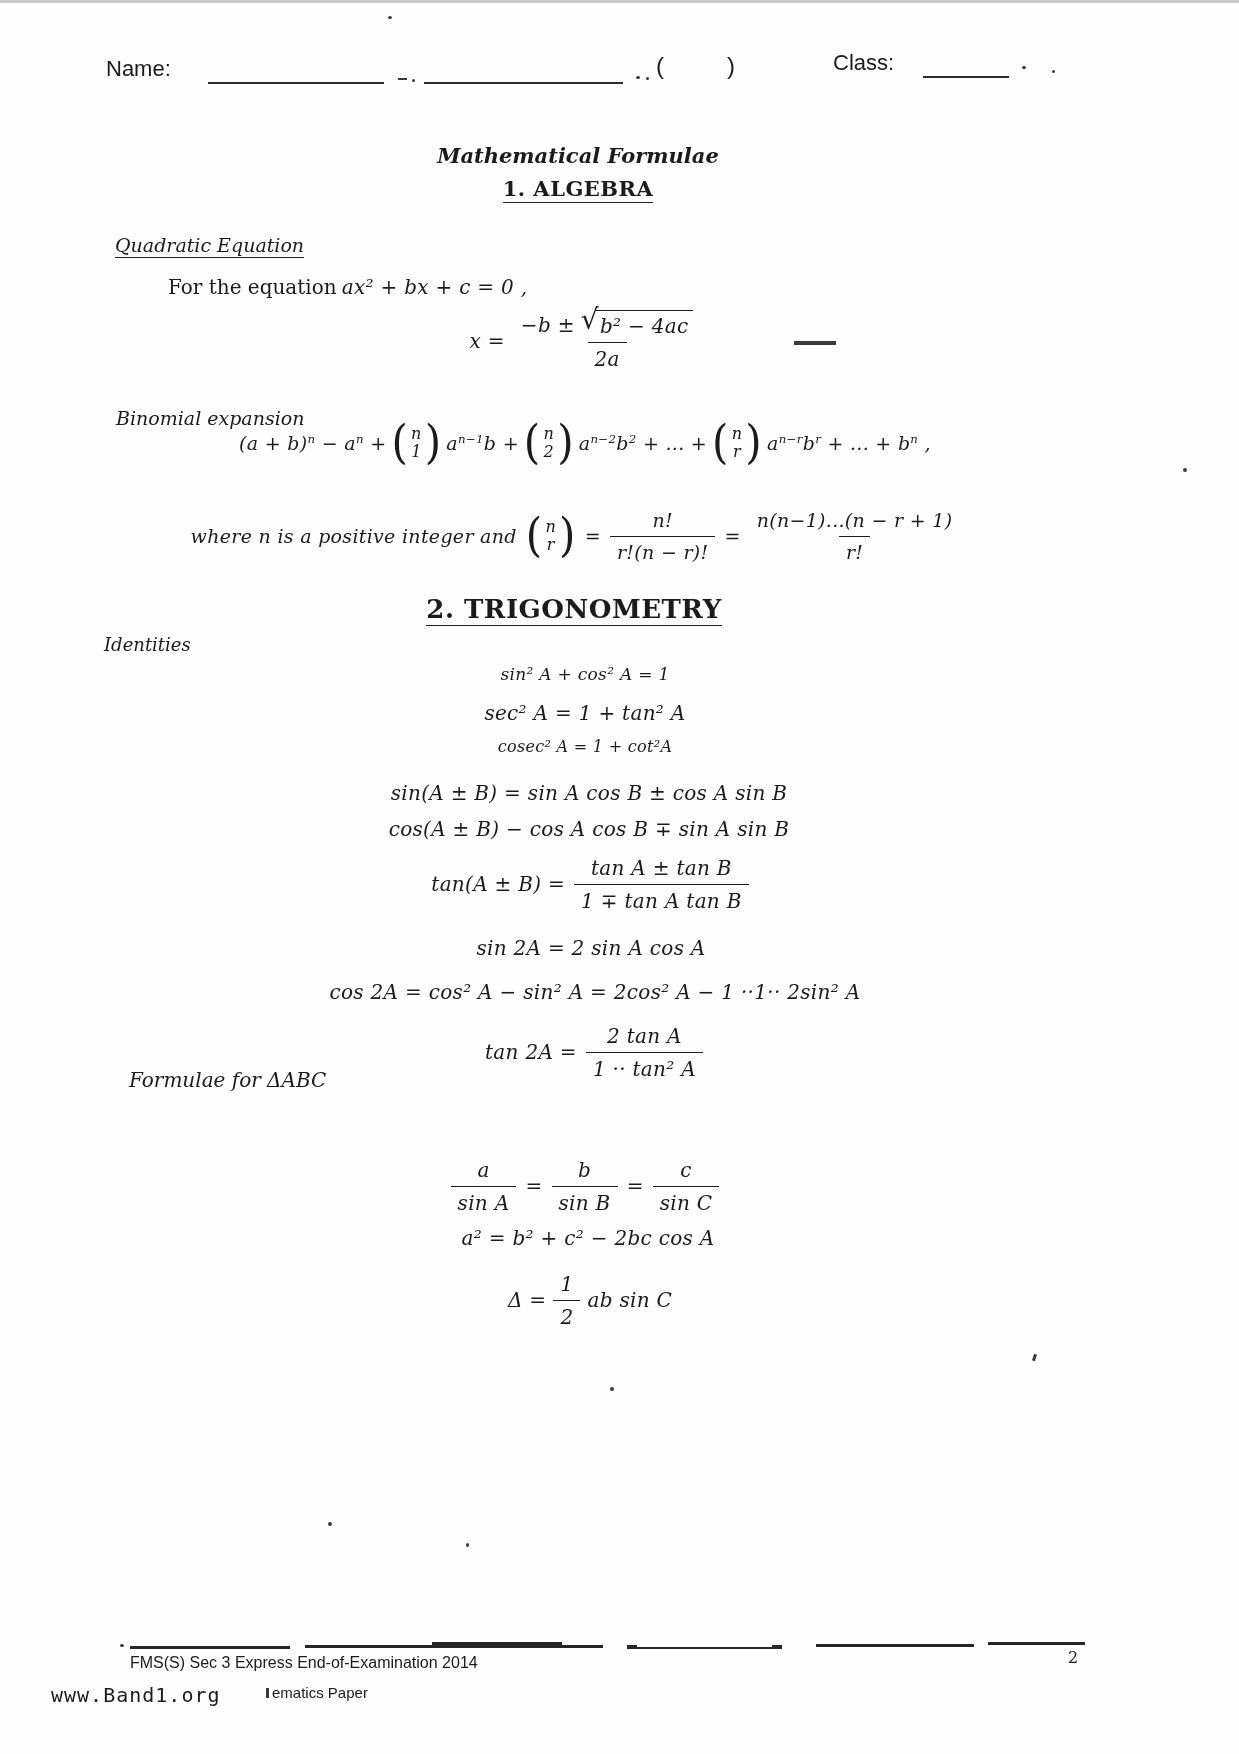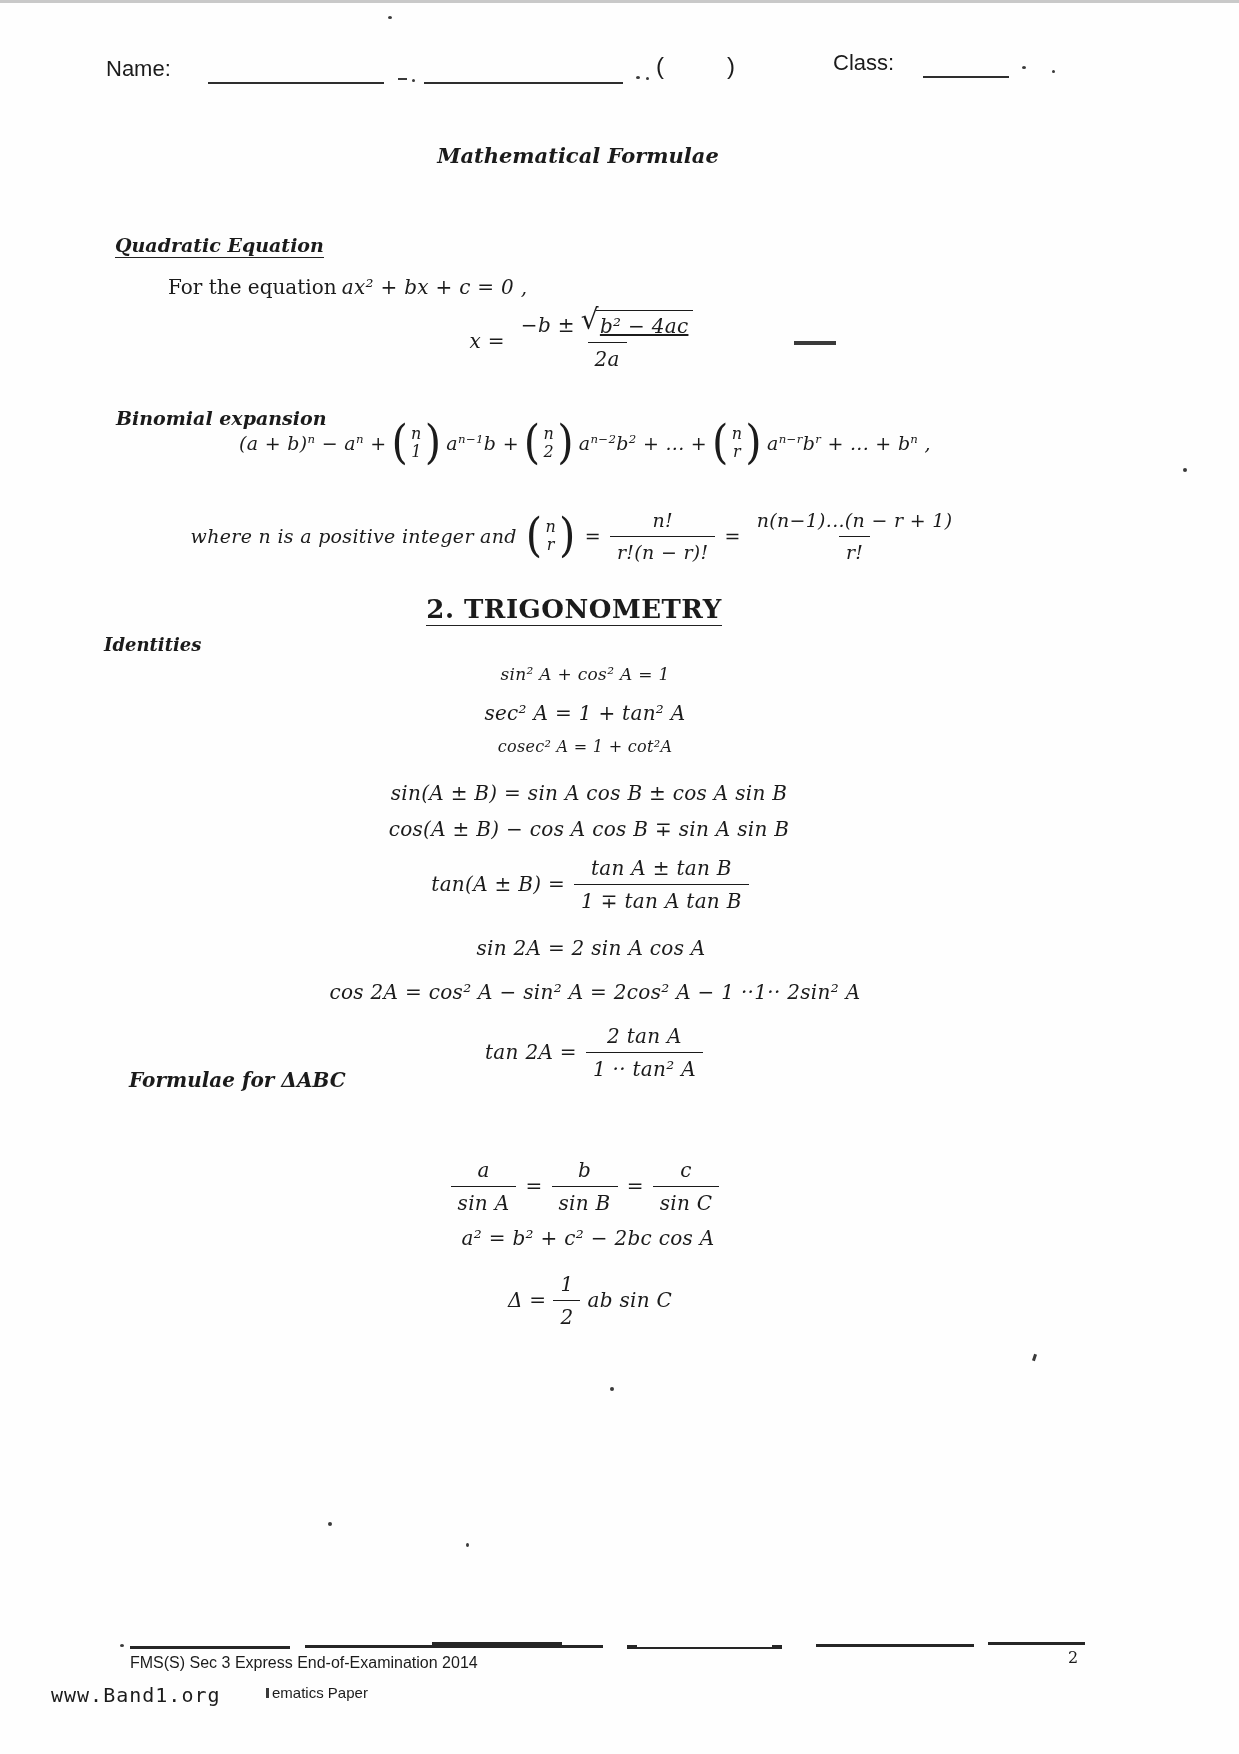--- a/index.html
+++ b/index.html
@@ -2,35 +2,35 @@
 <html><head>
 <meta charset="utf-8">
 <style>
   html,body{margin:0;padding:0;background:#9a9a9a;}
   .page{position:relative;width:1239px;height:1754px;margin:0 auto;background:#fefefe;overflow:hidden;color:#1b1b1b;}
   .page::before{content:"";position:absolute;left:0;top:0;width:100%;height:3px;background:#c9c9c9;}
   .abs{position:absolute;}
   .sans{font-family:"Liberation Sans",sans-serif;}
   .ser{font-family:"DejaVu Serif",serif;}
   .mono{font-family:"DejaVu Sans Mono",monospace;}
-  .it{font-style:italic;font-weight:bold;}
+  .it{font-style:italic;}
   .b{font-weight:bold;}
   .u{border-bottom:1.7px solid #222;padding-bottom:1px;display:inline-block;}
   .math{font-family:"DejaVu Serif",serif;font-style:italic;letter-spacing:.3px;line-height:1.3;}
   .cent{left:0;text-align:center;}
   .row{display:flex;align-items:center;justify-content:center;gap:9px;}
   .frac{display:inline-flex;flex-direction:column;align-items:center;vertical-align:middle;}
   .fnum{padding:0 7px 3px;display:flex;align-items:center;gap:6px;}
   .fden{border-top:1.8px solid #1b1b1b;padding:3px 7px 0;}
   .binom{display:inline-flex;align-items:center;}
   .bp{font-style:normal;font-size:42px;line-height:.8;font-weight:400;transform:scaleY(1.1);}
   .bst{display:inline-flex;flex-direction:column;align-items:center;line-height:1.1;font-size:16px;padding:0 3px;}
   .sqrt{display:inline-flex;align-items:flex-start;}
   .rsym{font-size:28px;line-height:1;font-style:normal;margin-right:-3px;margin-top:-4px;}
-  .rad{border-top:1.8px solid #1b1b1b;padding:2px 5px 0 4px;text-decoration:underline;}
+  .rad{border-top:1.8px solid #1b1b1b;padding:2px 5px 0 4px;}
   sup{font-size:.62em;}
   .blank{position:absolute;border-bottom:2.3px solid #2e2e2e;}
   .lineseg{position:absolute;background:#262626;}
   .dot{position:absolute;background:#3a3a3a;border-radius:50%;}
   .mark{position:absolute;background:#3a3a3a;}
 </style>
 </head>
 <body>
 
 <div class="page">
@@ -38,20 +38,23 @@
   <div class="abs sans" style="left:106px;top:56px;font-size:22px;">Name:</div>
   <div class="blank" style="left:208px;top:60px;width:176px;height:22px;"></div>
   <div class="blank" style="left:424px;top:60px;width:199px;height:22px;"></div>
   <div class="abs sans" style="left:656px;top:52px;font-size:24px;">(</div>
   <div class="abs sans" style="left:727px;top:52px;font-size:24px;">)</div>
   <div class="abs sans" style="left:833px;top:50px;font-size:22px;">Class:</div>
   <div class="blank" style="left:923px;top:56px;width:86px;height:20px;"></div>
 
   <div class="abs cent" style="top:143px;width:1156px;">
     <span class="ser it b" style="font-size:21px;">Mathematical Formulae</span>
+  </div>
+  <div class="abs cent" style="top:176px;width:1156px;">
+    <span class="ser b u" style="font-size:21px;letter-spacing:.5px;">1. ALGEBRA</span>
   </div>
 
   <div class="abs" style="left:115px;top:234px;">
     <span class="ser it u" style="font-size:19px;">Quadratic Equation</span>
   </div>
   <div class="abs" style="left:168px;top:274px;font-size:20px;">
     <span class="ser">For the equation</span>
     <span class="math">ax² + bx + c = 0 ,</span>
   </div>
   <div class="abs cent row math" style="top:308px;width:1170px;height:66px;font-size:20px;">

